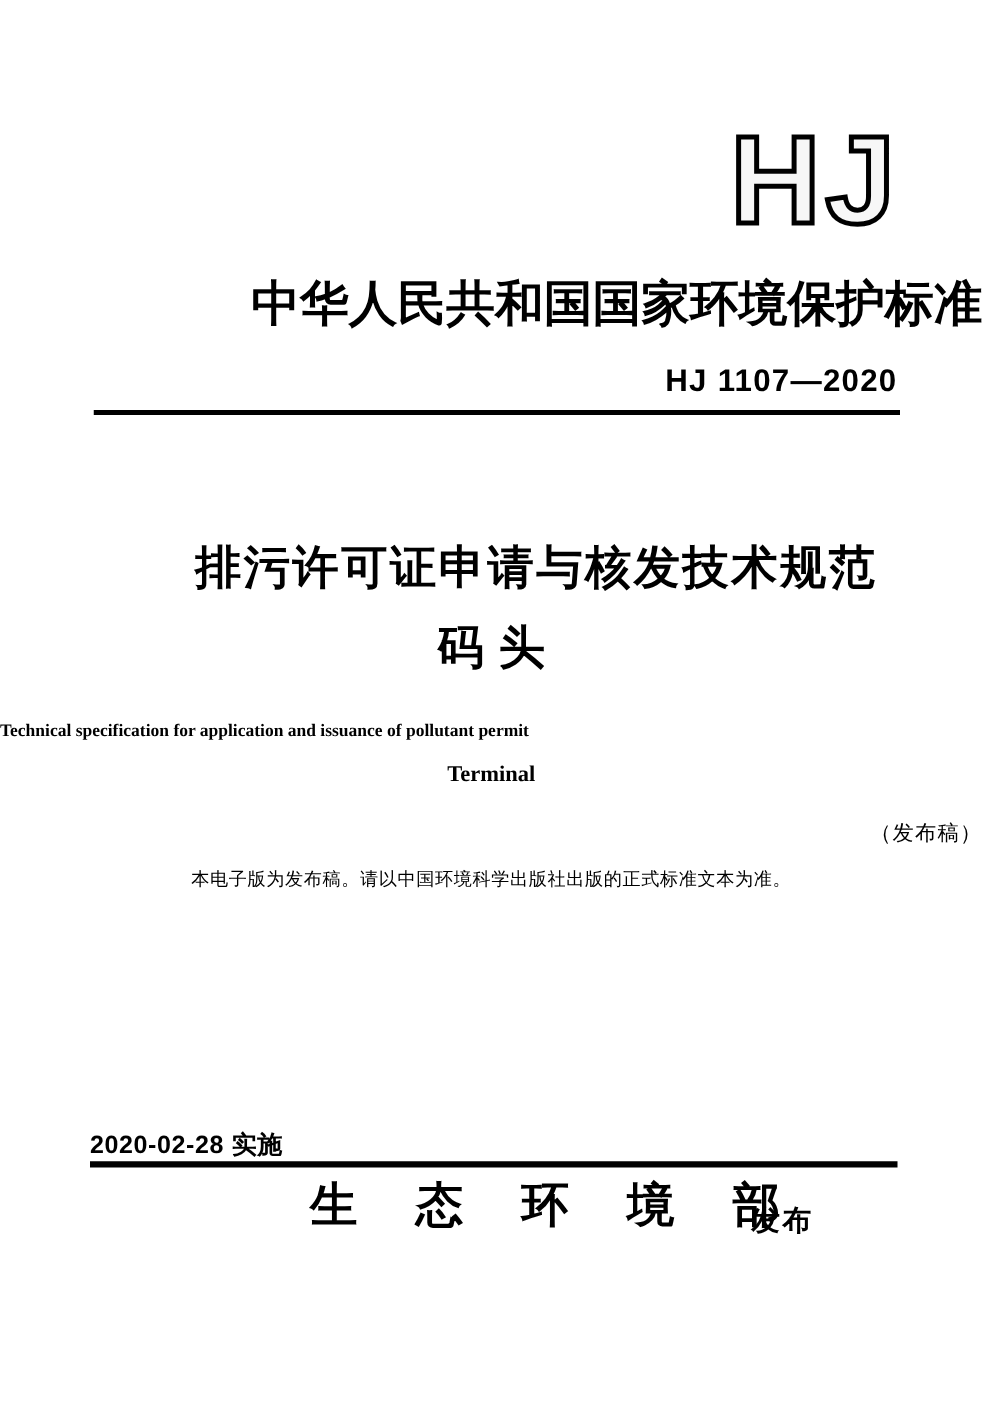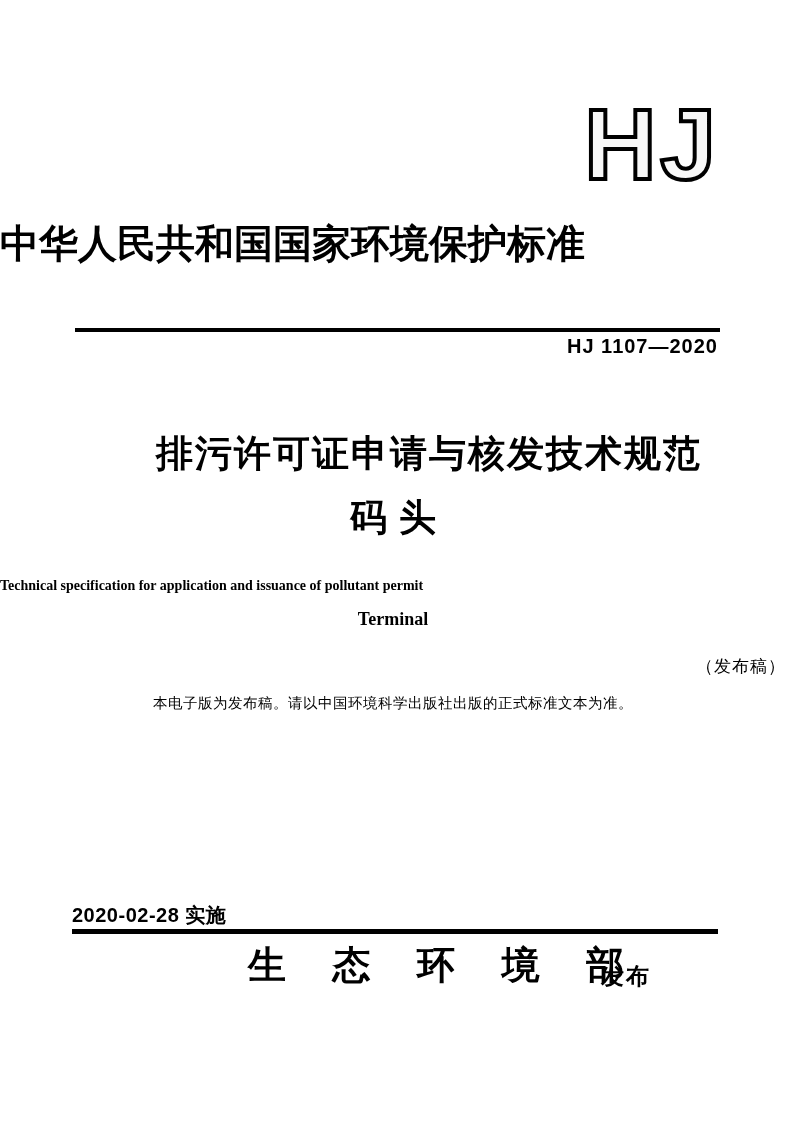--- a/index.html
+++ b/index.html
@@ -30,39 +30,38 @@
     color: #f7f7f7;
     -webkit-text-stroke: 4px #000000;
     text-shadow: 1px 1px 0 #9a9a9a;
   }
 
   .std-category {
     position: absolute;
     top: 222px;
     left: 0;
     width: 100%;
-    text-align: left;
+    text-align: right;
     font-family: "Liberation Sans", sans-serif;
     font-weight: bold;
     font-size: 39px;
     line-height: 1.15;
     letter-spacing: 0px;
     white-space: nowrap;
   }
 
   .std-number {
     position: absolute;
     top: 291px;
     right: 68px;
     font-family: "Liberation Sans", sans-serif;
     font-weight: bold;
-    font-size: 20px;
+    font-size: 25px;
     letter-spacing: 1px;
     white-space: nowrap;
-    margin-top: 44px;
   }
 
   .rule {
     position: absolute;
     background: #000000;
   }
   .rule-top {
     top: 328px;
     left: 75px;
     width: 645px;

